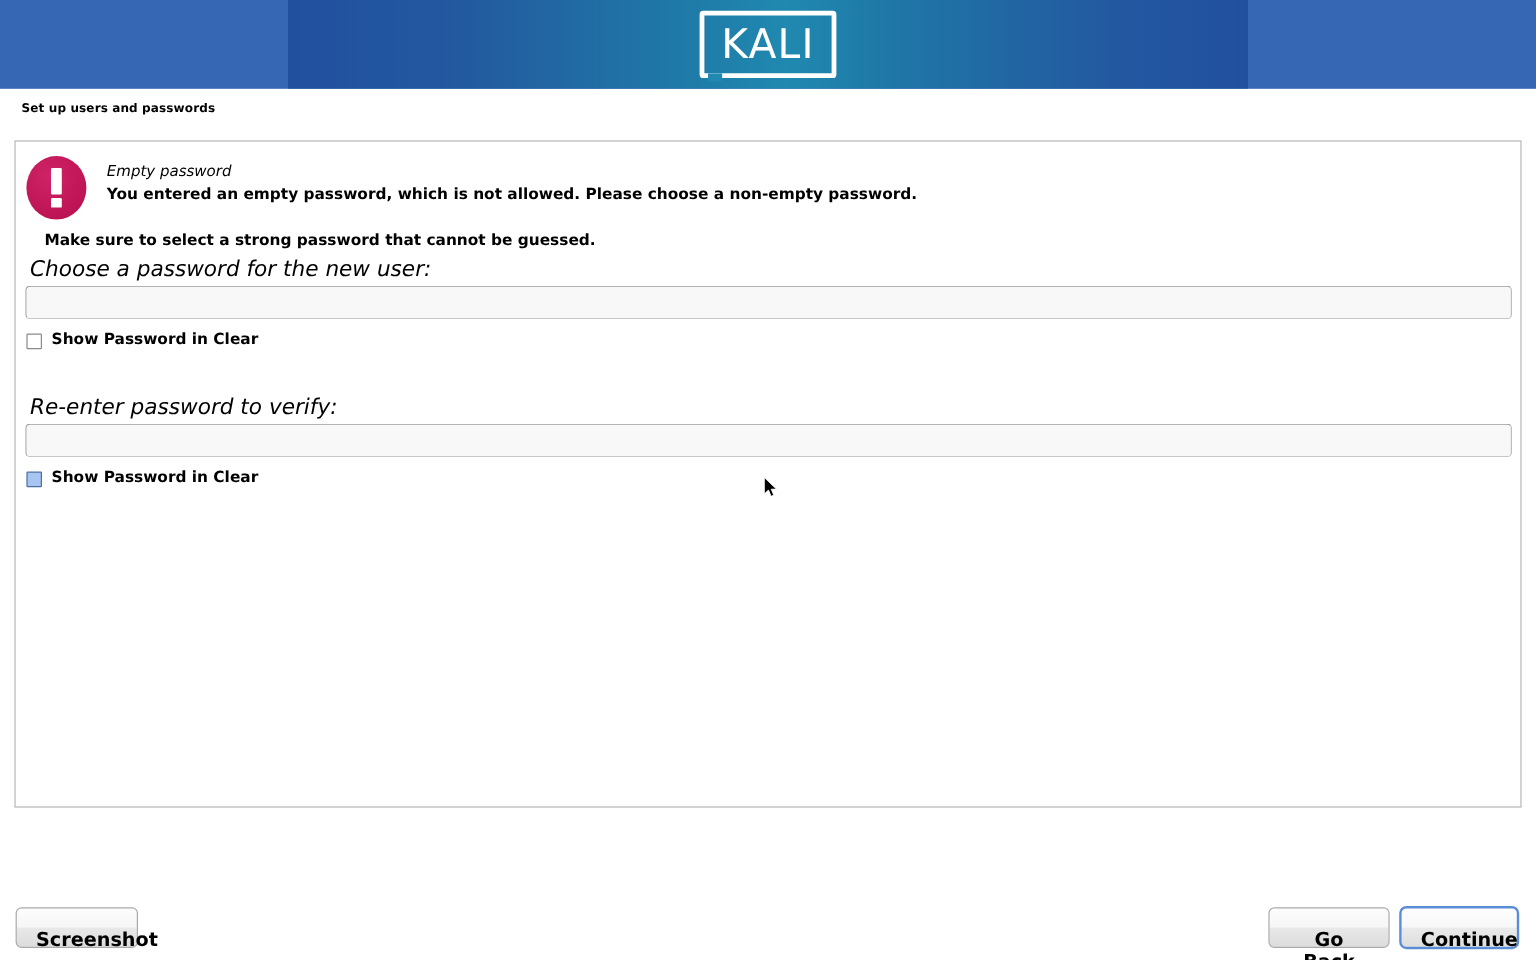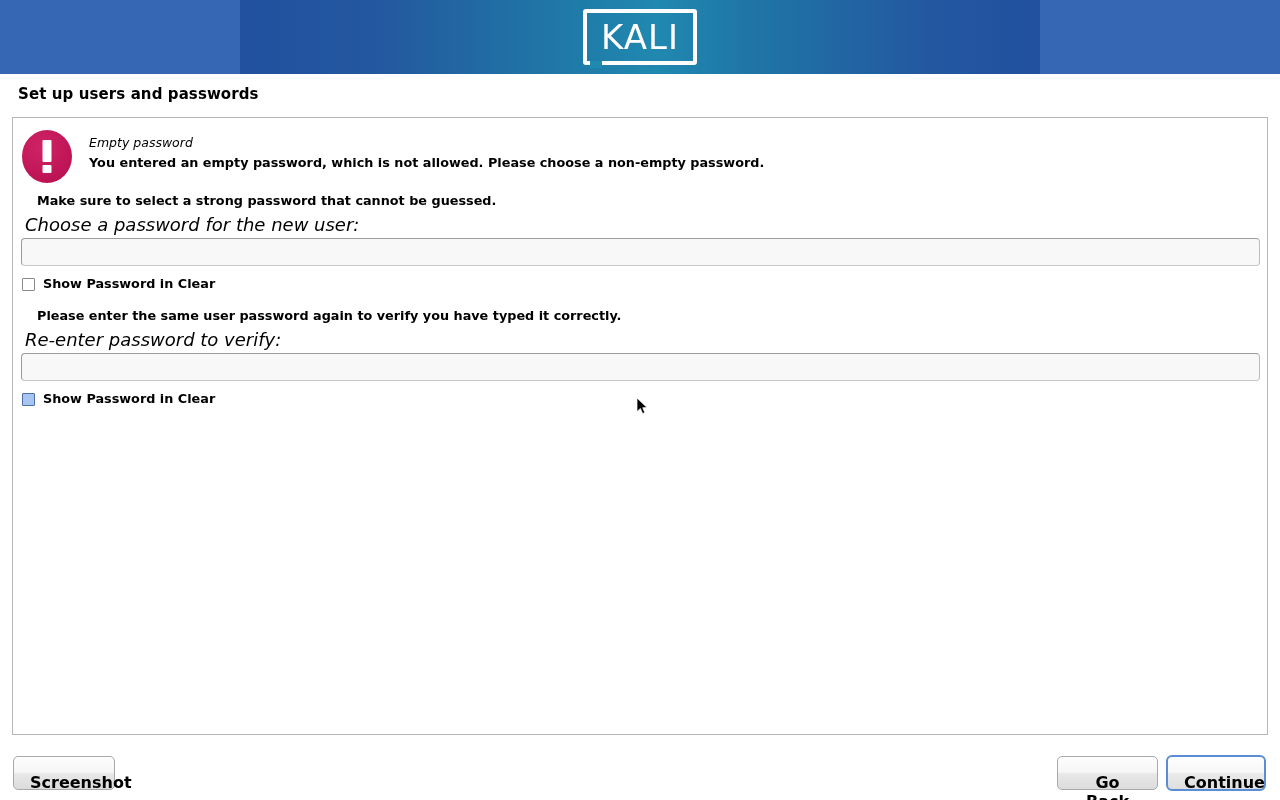--- a/index.html
+++ b/index.html
@@ -63,33 +63,33 @@
     letter-spacing: 1px;
     line-height: 1;
     padding-bottom: 0;
   }
 
   
   #page-title {
     position: absolute;
     top: 85px;
     left: 18px;
-    font-size: 15px;
+    font-size: 10px;
     font-weight: bold;
     color: #000000;
     letter-spacing: 0.1px;
   }
 
   
   #panel {
     position: absolute;
     top: 117px;
     left: 12px;
     width: 1256px;
-    height: 618px;
+    height: 556px;
     border: 1px solid #b6b6b6;
     background: #ffffff;
   }
 
   
   #error-row {
     position: absolute;
     top: 9px;
     left: 8px;
     width: 1230px;
@@ -268,21 +268,20 @@
   </div>
 
   <div class="section-head" id="sec1-head">Make sure to select a strong password that cannot be guessed.</div>
   <div class="field-label" id="sec1-label">Choose a password for the new user:</div>
   <input class="text-input" id="sec1-input" type="password" placeholder="" style="">
   <div class="check-row" id="sec1-check">
     <div class="checkbox"></div>
     <span class="check-label">Show Password in Clear</span>
   </div>
 
-  <div class="section-head" id="sec2-head">Please enter the same user password again to verify you have typed it correctly.</div>
   <div class="field-label" id="sec2-label">Re-enter password to verify:</div>
   <input class="text-input" id="sec2-input" type="password" placeholder="" style="">
   <div class="check-row" id="sec2-check">
     <div class="checkbox focused"></div>
     <span class="check-label">Show Password in Clear</span>
   </div>
 
 </div>
 
 <button class="btn" id="btn-screenshot">Screenshot</button>

